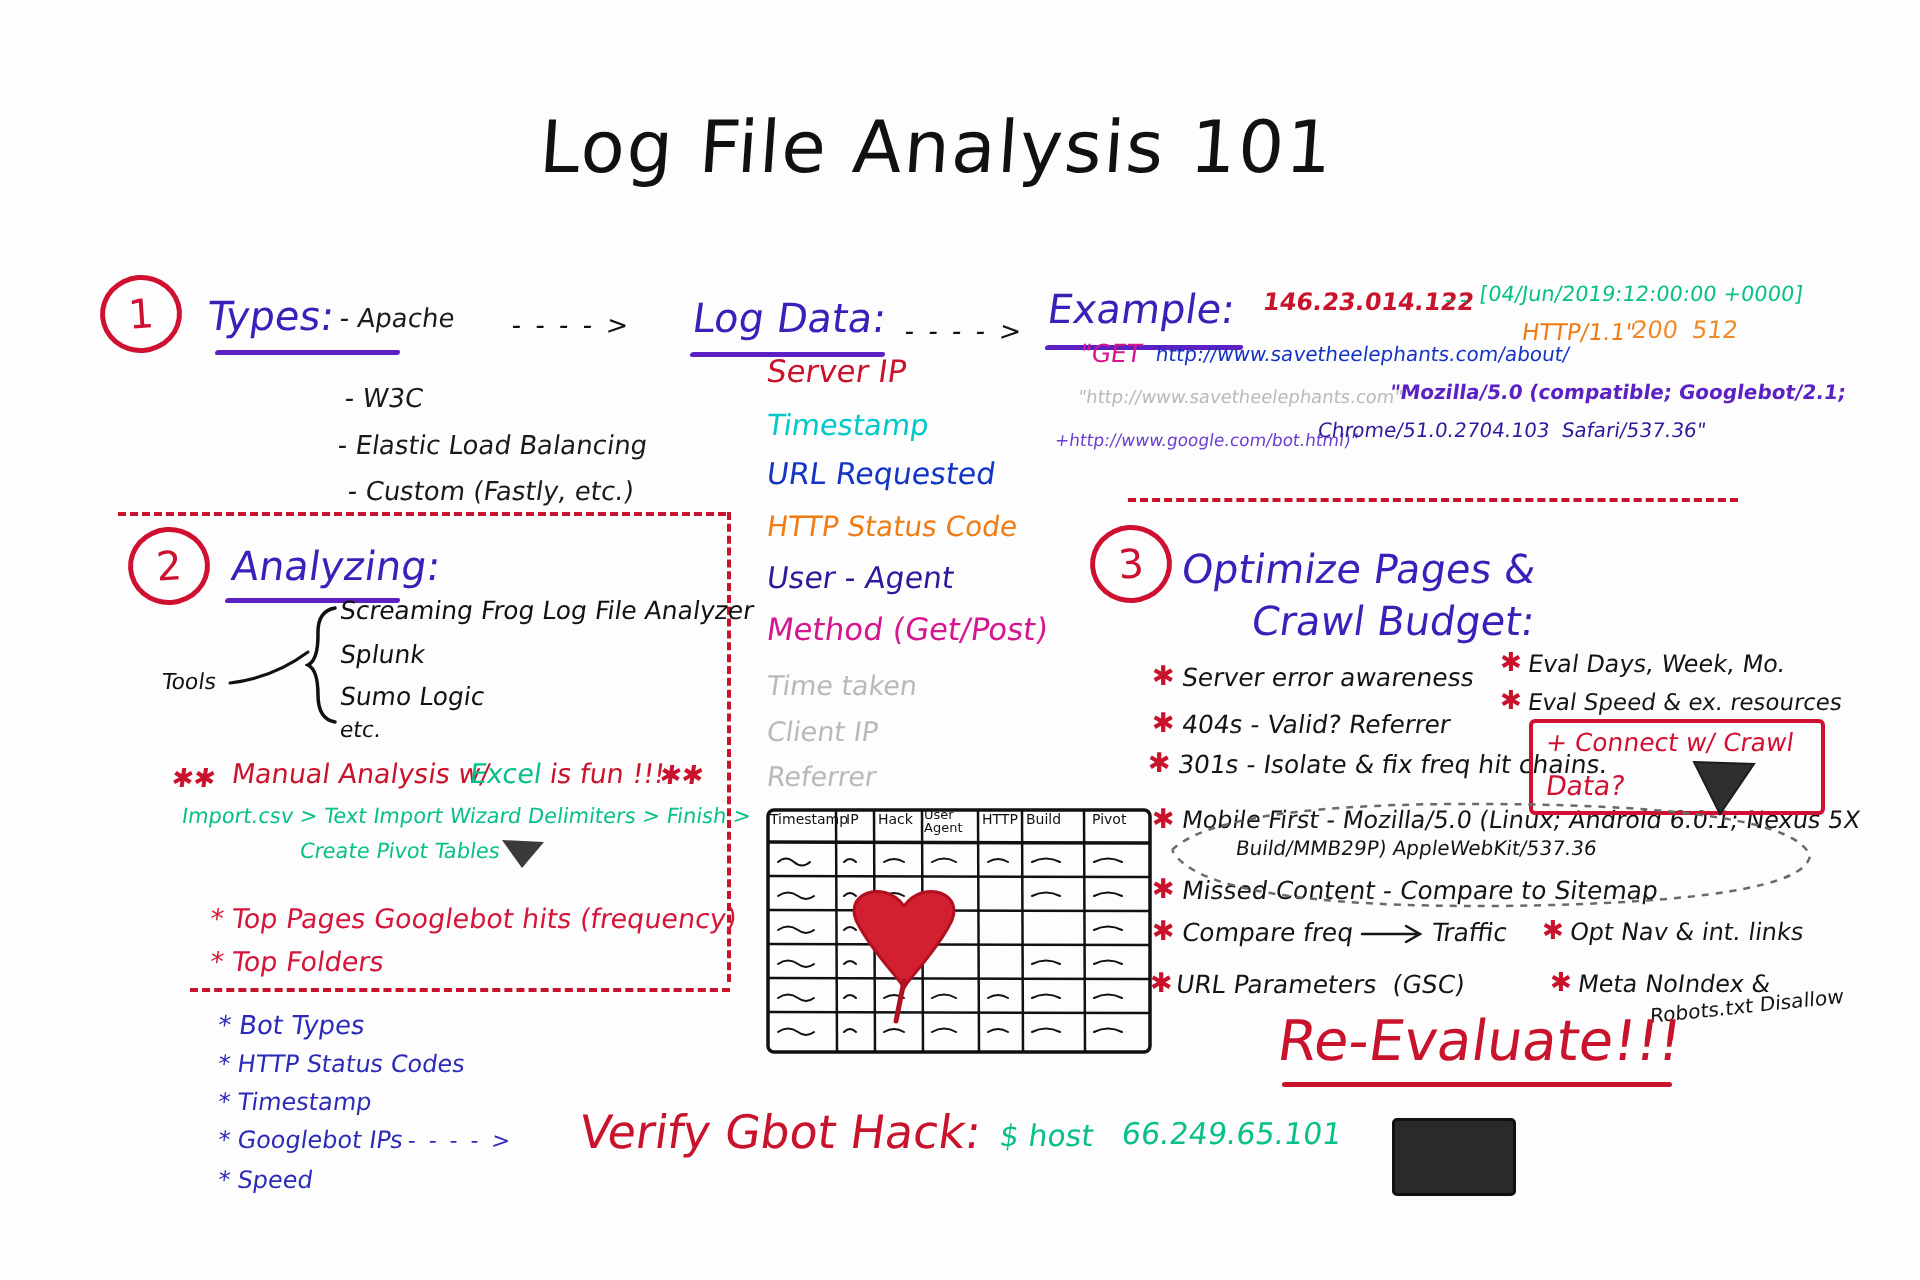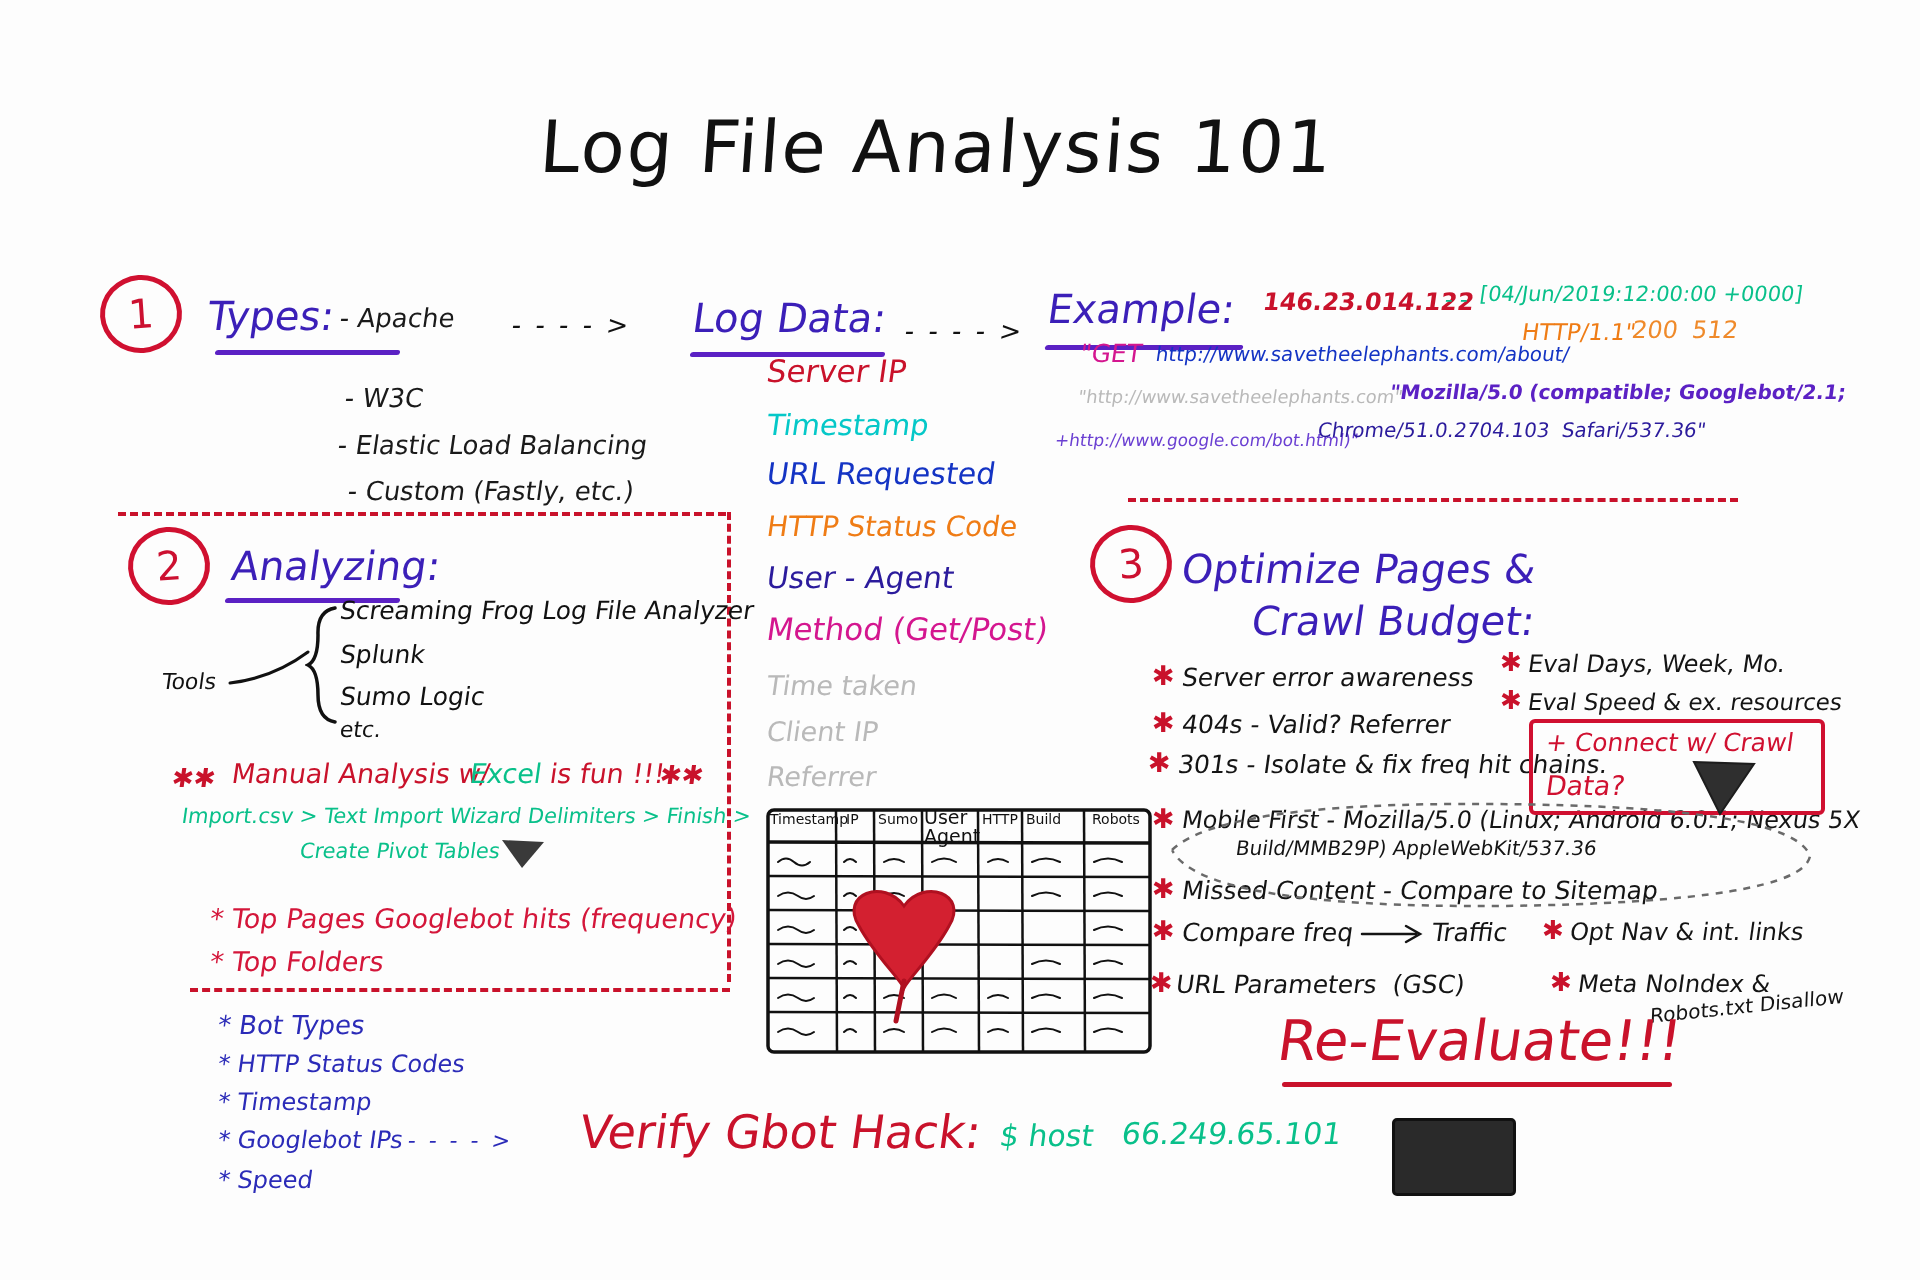--- a/index.html
+++ b/index.html
@@ -179,25 +179,25 @@
           <path d="M268,226 q14,-7 28,0"></path>
         <path d="M330,226 q14,-7 28,0"></path>
       </g>
 
       <path d="M95,120 C75,88 120,72 140,100 C160,72 205,88 185,120 C170,148 145,172 140,182 C135,172 110,148 95,120 Z" fill="#d32030" stroke="#b01020" stroke-width="3"></path>
       <path d="M140,175 L132,215" stroke="#b01020" stroke-width="5" stroke-linecap="round"></path>
     </svg>
   </div>
   <div class="t hw" style="left:770px;top:812px;font-size:14px;color:#111;">Timestamp</div>
   <div class="t hw" style="left:846px;top:812px;font-size:14px;color:#111;">IP</div>
-  <div class="t hw" style="left:878px;top:812px;font-size:14px;color:#111;">Sumo</div>
-  <div class="t hw" style="left:924px;top:808px;font-size:19px;color:#111;width:50px;white-space:normal;line-height:1.0;">User Agent</div>
+  <div class="t hw" style="left:878px;top:812px;font-size:14px;color:#111;">Hack</div>
+  <div class="t hw" style="left:924px;top:808px;font-size:13px;color:#111;width:50px;white-space:normal;line-height:1.0;">User Agent</div>
   <div class="t hw" style="left:982px;top:812px;font-size:14px;color:#111;">HTTP</div>
   <div class="t hw" style="left:1026px;top:812px;font-size:14px;color:#111;">Build</div>
-  <div class="t hw" style="left:1092px;top:812px;font-size:14px;color:#111;">Robots</div>
+  <div class="t hw" style="left:1092px;top:812px;font-size:14px;color:#111;">Pivot</div>
 
   <div class="circnum" style="left:1090px;top:525px;width:72px;height:68px;">3</div>
 
   <div class="t hw sec-h" style="left:1182px;top:548px;">Optimize Pages &amp;</div>
   <div class="t hw sec-h" style="left:1252px;top:600px;">Crawl Budget:</div>
 
   <div class="t hw" style="left:1182px;top:665px;font-size:25px;color:#141414;transform:skewX(-8deg);">Server error awareness</div>
   <span class="t hw" style="left:1152px;top:662px;font-size:27px;color:#c9122b;">✱</span>
 
   <div class="t hw" style="left:1182px;top:712px;font-size:25px;color:#141414;transform:skewX(-8deg);">404s - Valid? Referrer</div>

